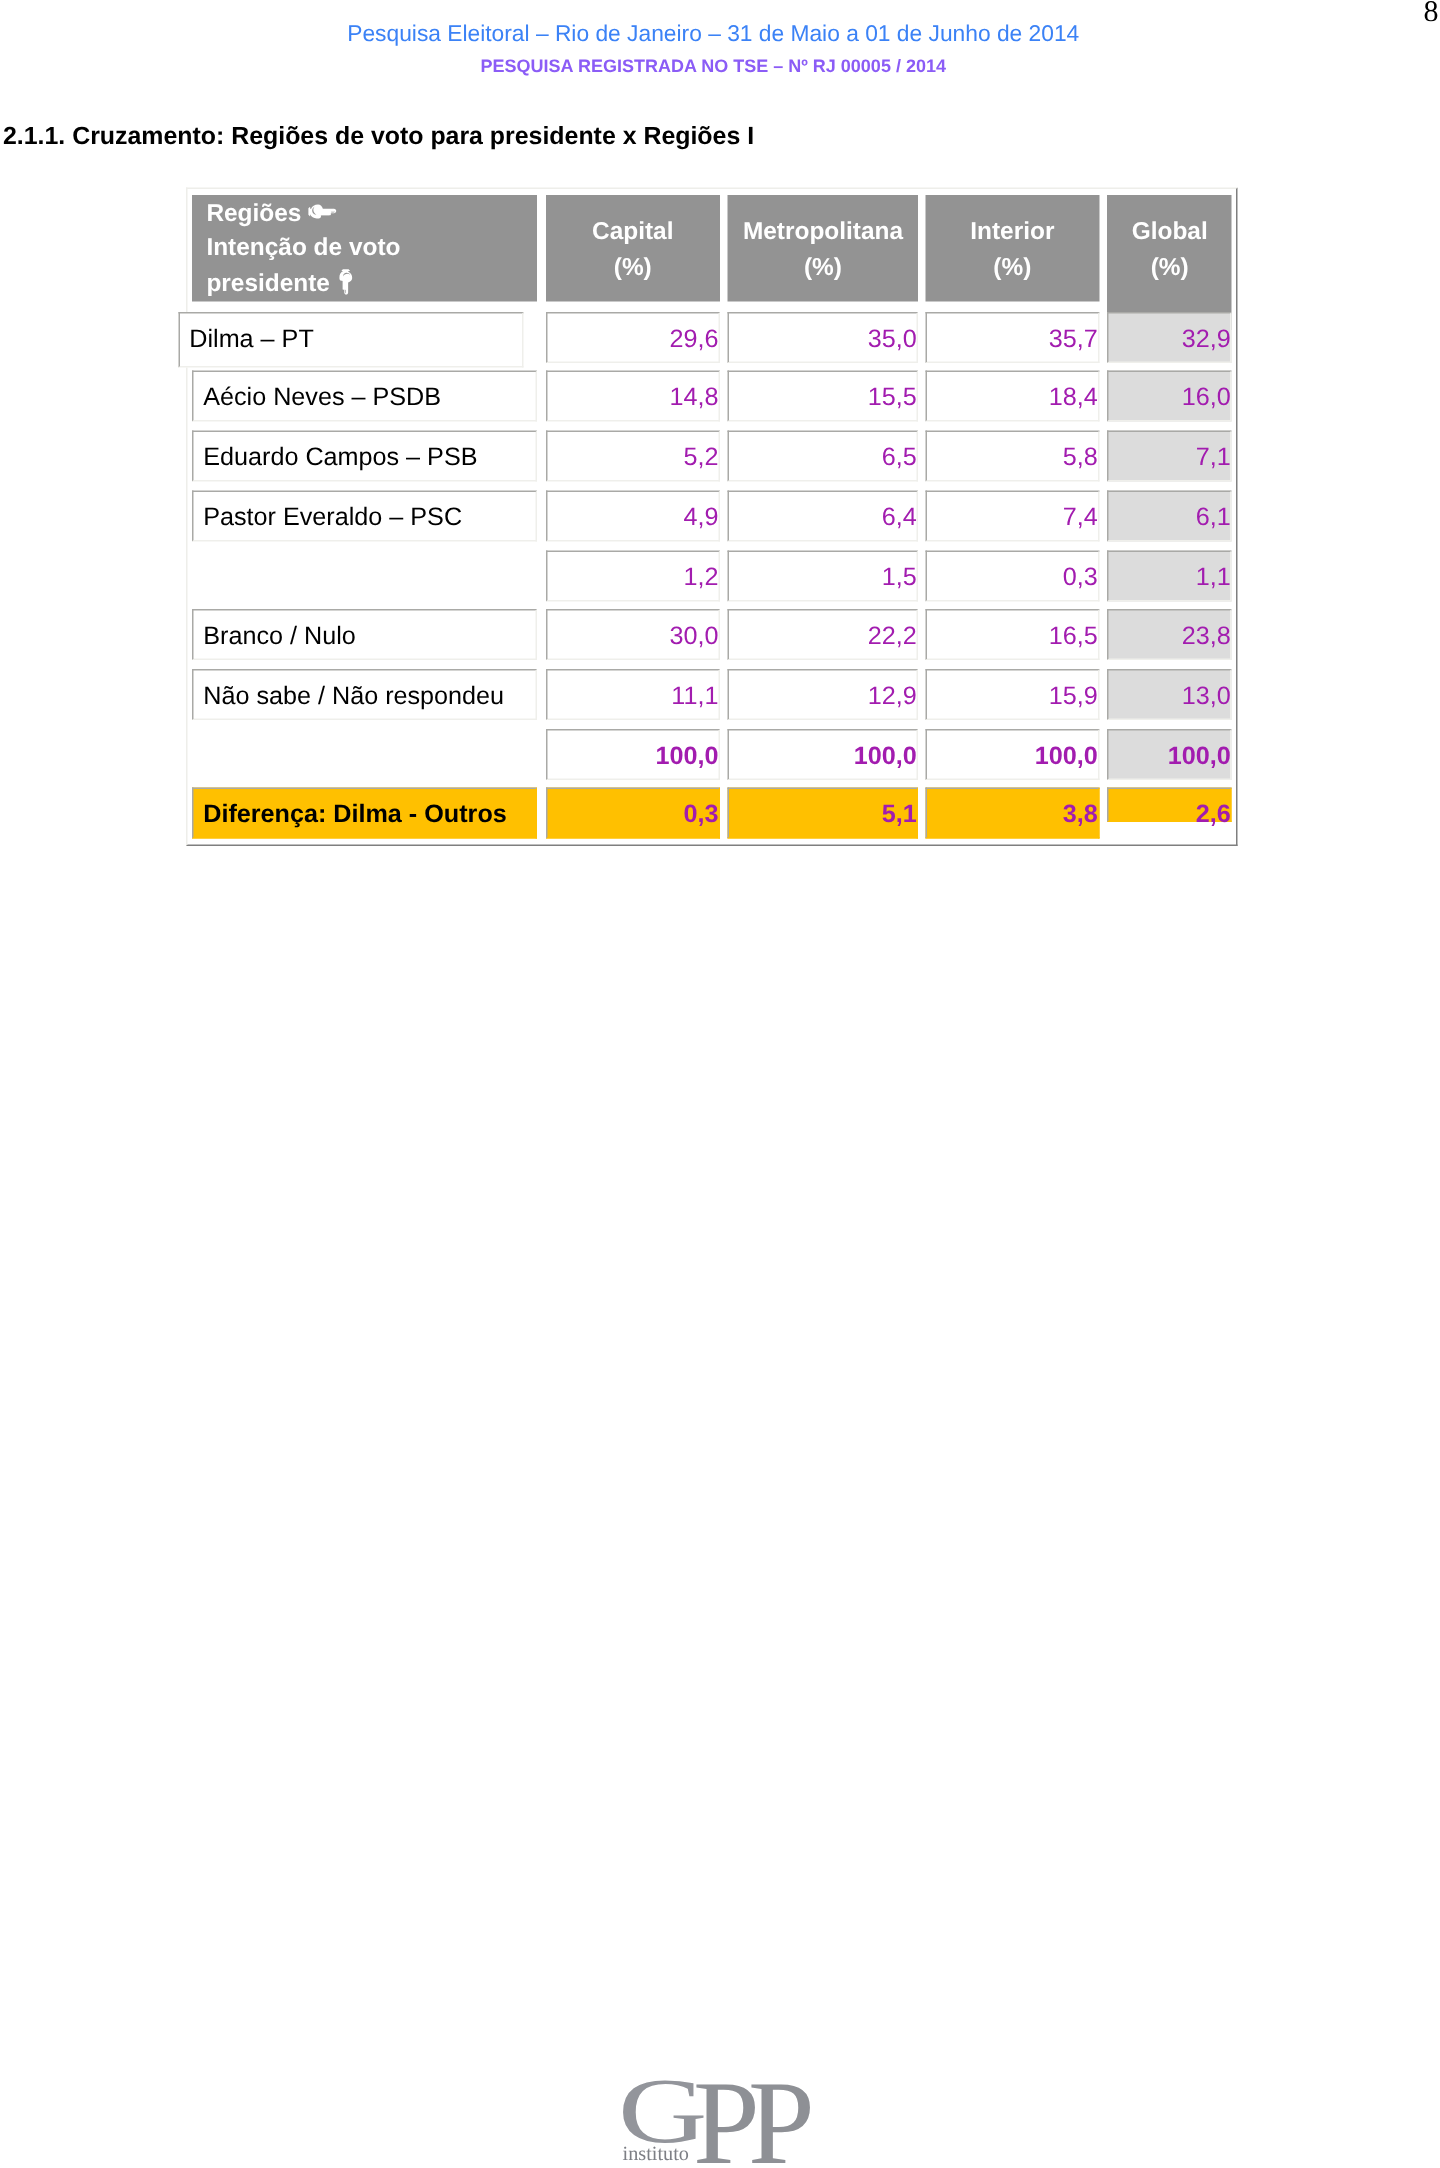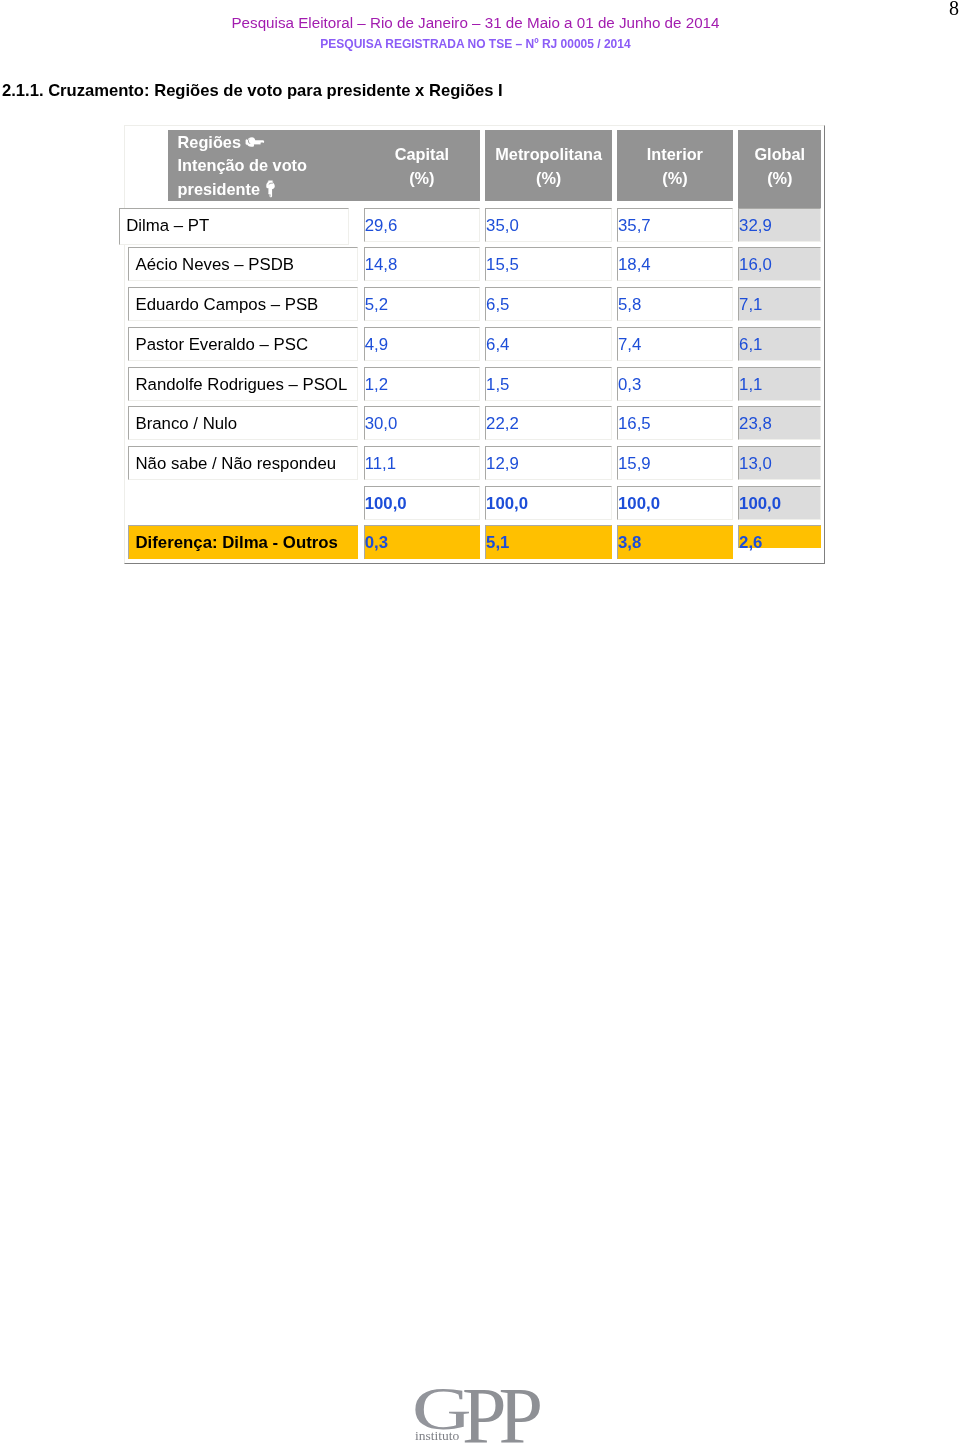--- a/index.html
+++ b/index.html
@@ -8,46 +8,46 @@
        font-family:"Liberation Sans",sans-serif;
        -webkit-font-smoothing:antialiased;overflow:hidden;position:relative;}
   .page{position:absolute;left:0;top:0;width:960px;height:1445px;}
 
   
   #page-number{position:absolute;right:1px;top:-2px;filter:opacity(1);
        font-family:"Liberation Serif",serif;font-size:20px;color:#000;line-height:1;}
 
   
   #doc-header{position:absolute;left:0;top:13px;width:951px;text-align:center;filter:opacity(1);}
-  #doc-header .line1{font-size:15.2px;color:#a21caf;line-height:20px;white-space:nowrap;}
+  #doc-header .line1{font-size:15.2px;color:#3b82f6;line-height:20px;white-space:nowrap;}
   #doc-header .line2{font-size:12px;color:#8b5cf6;font-weight:bold;line-height:22px;white-space:nowrap;}
 
   
   #section-title{position:absolute;left:2px;top:81px;filter:opacity(1);font-size:16.6px;font-weight:bold;color:#000;
        line-height:20px;white-space:nowrap;}
 
   
   #table-frame{position:absolute;left:124px;top:125px;width:701px;height:439px;
        box-sizing:border-box;border-top:1px solid #eeeeea;border-left:1px solid #eeeeea;
        border-right:1px solid #7f7f7f;border-bottom:1px solid #7f7f7f;background:#fff;}
   .cell{position:absolute;box-sizing:border-box;filter:opacity(1);}
   .hdr{background:#939393;color:#fff;font-weight:bold;font-size:16.3px;}
-  .corner{padding:0.8px 0 0 9.3px;margin-left:40px;}
+  .corner{padding:0.8px 0 0 9.3px;}
   .corner .cl{line-height:23.7px;white-space:nowrap;}
   .colhdr{text-align:center;padding-top:12.6px;}
   .colhdr .chl{line-height:24px;}
   .colhdr .chu{line-height:24px;}
   .rowlabel{font-size:16.8px;color:#000;background:#fff;
        border-top:1px solid #a9a9a6;border-left:1px solid #a9a9a6;
        border-right:1px solid #efefeb;border-bottom:1px solid #efefeb;
        padding-left:6.2px;line-height:34px;white-space:nowrap;}
-  .num{font-size:16.8px;color:#1d4ed8;background:#fff;
+  .num{font-size:16.8px;color:#a21caf;background:#fff;
        border-top:1px solid #a9a9a6;border-left:1px solid #a9a9a6;
        border-right:1px solid #efefeb;border-bottom:1px solid #efefeb;
-       text-align:left;line-height:34px;}
+       text-align:right;line-height:34px;}
   .num.glob{background:#dcdcdc;}
   .bold{font-weight:bold;}
   .diffcell{background:#ffc000;border-color:#ffc000;}
   .diffcell{border-top-color:#a9a9a6;border-left-color:#a9a9a6;}
   
   #footer-logo{position:absolute;left:0;top:0;width:960px;height:1445px;pointer-events:none;}
   .lg-g{filter:opacity(1);position:absolute;left:412px;top:1377px;font-family:"Liberation Serif",serif;
         font-size:62px;line-height:62px;color:#93959b;
         transform:scaleX(1.33);transform-origin:left top;}
   .lg-pp{filter:opacity(1);position:absolute;left:462px;top:1376px;font-family:"Liberation Serif",serif;
@@ -118,21 +118,20 @@
   <div class="cell rowlabel" style="left:128.3px;top:287.1px;width:229.7px;height:34.1px">Eduardo Campos – PSB</div>
   <div class="cell num" style="left:363.7px;top:287.1px;width:116.3px;height:34.1px">5,2</div>
   <div class="cell num" style="left:485.1px;top:287.1px;width:127.1px;height:34.1px">6,5</div>
   <div class="cell num" style="left:617.0px;top:287.1px;width:115.8px;height:34.1px">5,8</div>
   <div class="cell num glob" style="left:738.1px;top:287.1px;width:83.4px;height:34.1px">7,1</div>
   <div class="cell rowlabel" style="left:128.3px;top:326.8px;width:229.7px;height:34.1px">Pastor Everaldo – PSC</div>
   <div class="cell num" style="left:363.7px;top:326.8px;width:116.3px;height:34.1px">4,9</div>
   <div class="cell num" style="left:485.1px;top:326.8px;width:127.1px;height:34.1px">6,4</div>
   <div class="cell num" style="left:617.0px;top:326.8px;width:115.8px;height:34.1px">7,4</div>
   <div class="cell num glob" style="left:738.1px;top:326.8px;width:83.4px;height:34.1px">6,1</div>
-  <div class="cell rowlabel" style="left:128.3px;top:366.5px;width:229.7px;height:34.1px">Randolfe Rodrigues – PSOL</div>
   <div class="cell num" style="left:363.7px;top:366.5px;width:116.3px;height:34.1px">1,2</div>
   <div class="cell num" style="left:485.1px;top:366.5px;width:127.1px;height:34.1px">1,5</div>
   <div class="cell num" style="left:617.0px;top:366.5px;width:115.8px;height:34.1px">0,3</div>
   <div class="cell num glob" style="left:738.1px;top:366.5px;width:83.4px;height:34.1px">1,1</div>
   <div class="cell rowlabel" style="left:128.3px;top:406.2px;width:229.7px;height:34.1px">Branco / Nulo</div>
   <div class="cell num" style="left:363.7px;top:406.2px;width:116.3px;height:34.1px">30,0</div>
   <div class="cell num" style="left:485.1px;top:406.2px;width:127.1px;height:34.1px">22,2</div>
   <div class="cell num" style="left:617.0px;top:406.2px;width:115.8px;height:34.1px">16,5</div>
   <div class="cell num glob" style="left:738.1px;top:406.2px;width:83.4px;height:34.1px">23,8</div>
   <div class="cell rowlabel" style="left:128.3px;top:445.9px;width:229.7px;height:34.1px">Não sabe / Não respondeu</div>

